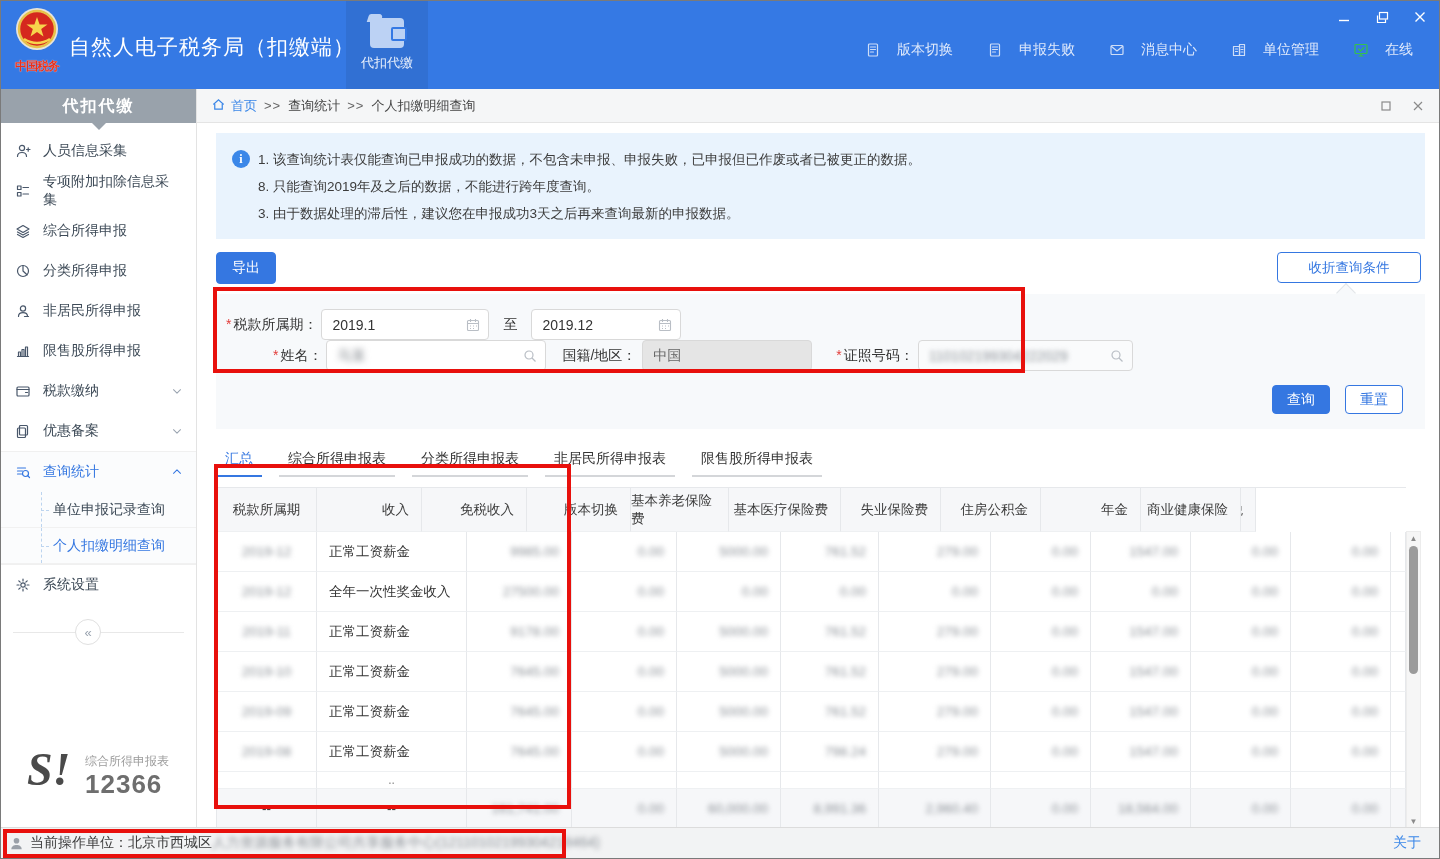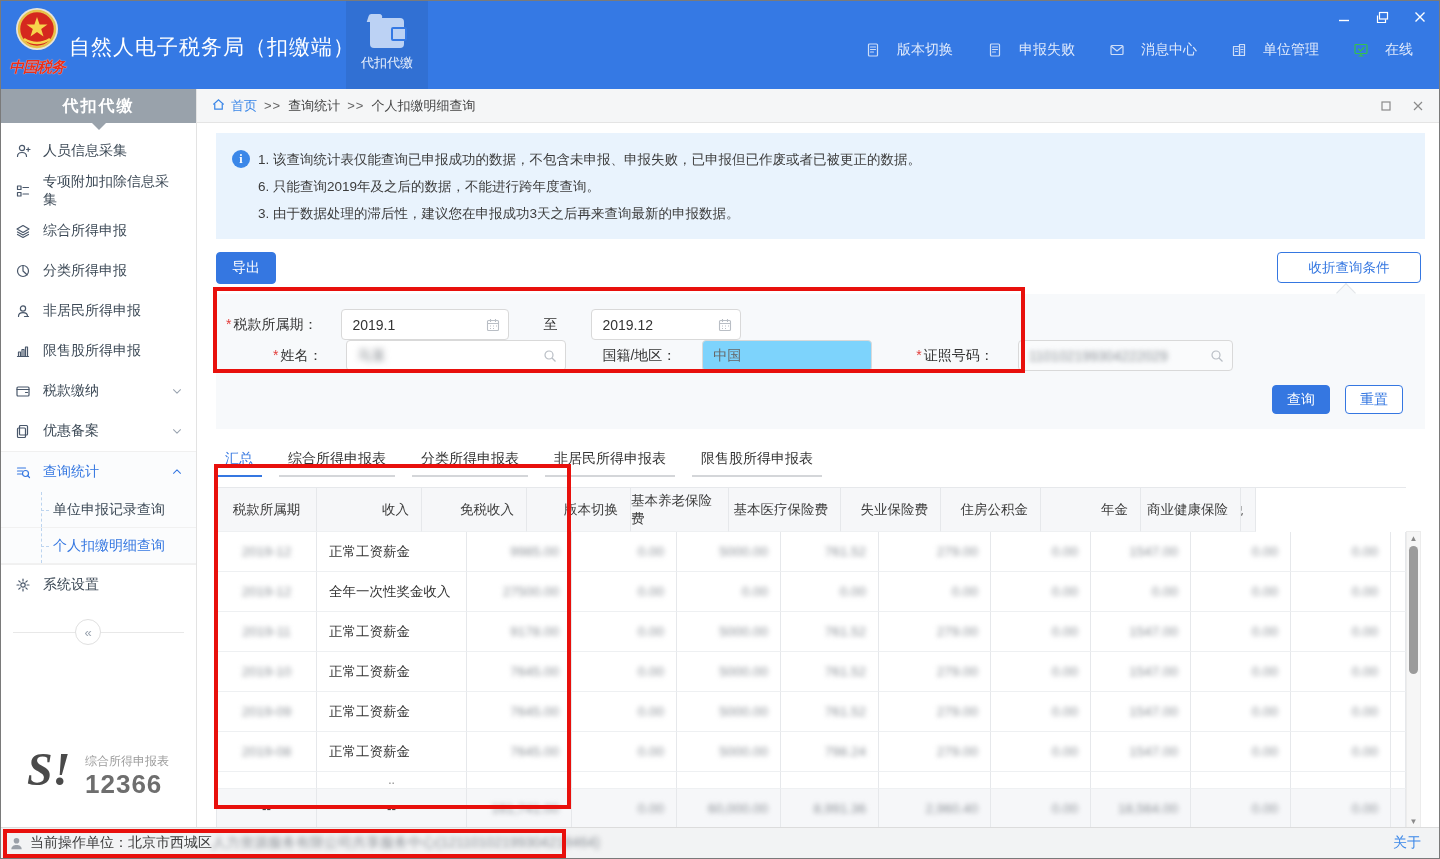--- a/index.html
+++ b/index.html
@@ -6,21 +6,21 @@
     --accent:#3577e1; --header-bg:#3579e4; --annotation:#e8100c;
     --green:#35c24d; --ink:#333; --line:#e6e8eb;
   }
   *{margin:0;padding:0;box-sizing:border-box;}
   body{font-family:"Liberation Sans","DejaVu Sans",sans-serif;background:#888;}
   .app{position:relative;width:1440px;height:859px;background:#fff;overflow:hidden;border:1px solid #7a7a7a;}
 
   
   .titlebar{position:absolute;left:0;top:0;width:1440px;height:88px;background:var(--header-bg);}
   .logo{position:absolute;left:8px;top:5px;width:56px;height:80px;text-align:center;}
-  .logo-text{color:#e8301c;font-size:15px;font-weight:bold;font-style:italic;margin-top:-2px;letter-spacing:-1px;text-shadow:0 0 1px #fff;}
+  .logo-text{color:#e8301c;font-size:12px;font-weight:bold;margin-top:-2px;letter-spacing:-1px;text-shadow:0 0 1px #fff;}
   .app-title{position:absolute;left:68px;top:32px;color:#fff;font-size:21px;letter-spacing:1px;}
   .header-tab{position:absolute;left:345px;top:0;width:82px;height:88px;background:rgba(0,0,0,0.07);display:flex;flex-direction:column;align-items:center;justify-content:center;gap:6px;cursor:pointer;}
   .header-tab .tab-label{color:#eaf1fc;font-size:13px;}
   .wallet-glyph{width:34px;height:30px;background:#bcd2f4;border-radius:4px;position:relative;}
   .wallet-glyph:before{content:"";position:absolute;right:-3px;top:9px;width:12px;height:10px;background:#bcd2f4;border:2px solid var(--header-bg);border-radius:2px;}
   .wallet-glyph:after{content:"";position:absolute;left:-2px;top:-4px;width:14px;height:8px;background:#bcd2f4;border-radius:2px 4px 0 0;transform:skewX(-18deg);}
   .header-menu{position:absolute;right:28px;top:40px;display:flex;align-items:center;gap:34px;}
   .hmenu-item{display:flex;align-items:center;gap:16px;color:#dfe9fb;font-size:14px;cursor:pointer;}
   .hmenu-item .icn{display:inline-flex;color:#cfdef7;}
   .hmenu-item.online .icn{color:var(--green);}
@@ -67,26 +67,26 @@
   .notice-rest{padding-left:26px;}
 
   .toolbar{margin-top:13px;display:flex;justify-content:space-between;align-items:flex-start;height:42px;}
   .btn{border-radius:4px;font-size:14px;cursor:pointer;display:inline-flex;align-items:center;justify-content:center;}
   .btn-primary{background:var(--accent);color:#fff;border:1px solid var(--accent);width:60px;height:32px;}
   .btn-outline{background:#fff;color:var(--accent);border:1px solid var(--accent);text-align:center;}
   .btn-collapse{width:144px;height:31px;font-size:13.5px;margin-right:4px;}
 
   .form-panel{position:relative;background:#f7f9fb;padding:15px 0 13px;}
   .panel-notch{position:absolute;right:72px;top:-8px;width:14px;height:14px;background:#f7f9fb;border-left:1px solid #e2e5e8;border-top:1px solid #e2e5e8;transform:rotate(45deg);}
-  .frow{display:flex;align-items:center;gap:20px;}
+  .frow{display:flex;align-items:center;}
   .frow + .frow{}
   .flabel{font-size:14px;color:#333;white-space:nowrap;}
   .req{color:#e23c39;margin-right:2px;}
   .finput{position:relative;background:#fff;border:1px solid #d9d9d9;border-radius:4px;height:31px;display:flex;align-items:center;padding:0 30px 0 10px;font-size:14px;color:#333;}
-  .finput.disabled{background:#7dd3fc;color:#666;}
+  .finput.disabled{background:#e5e5e5;color:#666;}
   .finput .tail-icn{position:absolute;right:7px;top:7px;color:#b9bec5;cursor:pointer;display:inline-flex;}
   .form-actions{display:flex;justify-content:flex-end;gap:15px;margin:14px 22px 2px 0;}
   .btn-sm{width:58px;height:29px;}
 
   .blur{filter:blur(2.6px);color:#8d9298;}
   .blur-dark{filter:blur(3px);color:#7d8288;}
 
   .tabs{margin-top:15px;display:flex;gap:17px;font-size:14px;}
   .tab{padding:6px 9px 7px;border-bottom:2px solid #d4d6d9;color:#333;cursor:pointer;white-space:nowrap;}
   .tab.active{color:var(--accent);border-bottom-color:var(--accent);}
@@ -368,21 +368,21 @@
           </div>
       </div>
     </div>
 
     <div class="content">
       <div class="notice">
         <div class="notice-first">
           <span class="info-badge">i</span>
           <span>1. 该查询统计表仅能查询已申报成功的数据，不包含未申报、申报失败，已申报但已作废或者已被更正的数据。</span>
         </div>
-        <div class="notice-rest">6. 只能查询2019年及之后的数据，不能进行跨年度查询。</div>
+        <div class="notice-rest">8. 只能查询2019年及之后的数据，不能进行跨年度查询。</div>
         <div class="notice-rest">3. 由于数据处理的滞后性，建议您在申报成功3天之后再来查询最新的申报数据。</div>
       </div>
 
       <div class="toolbar">
         <button class="btn btn-primary">导出</button>
         <button class="btn btn-outline btn-collapse">收折查询条件</button>
       </div>
 
       <div class="form-panel">
         <div class="panel-notch"></div>

